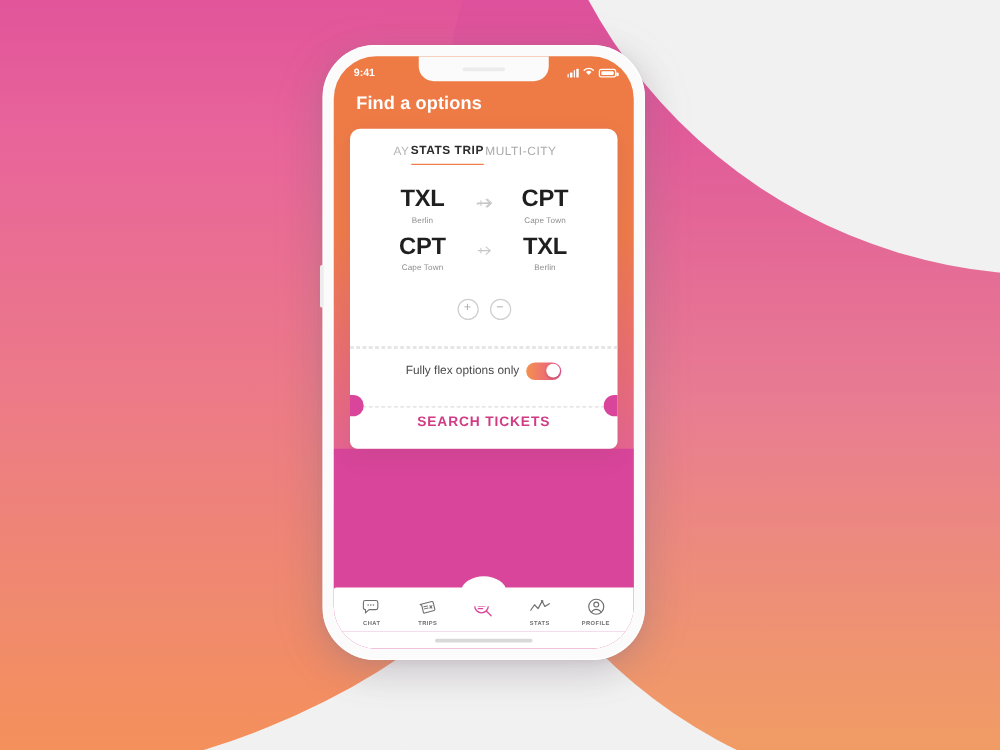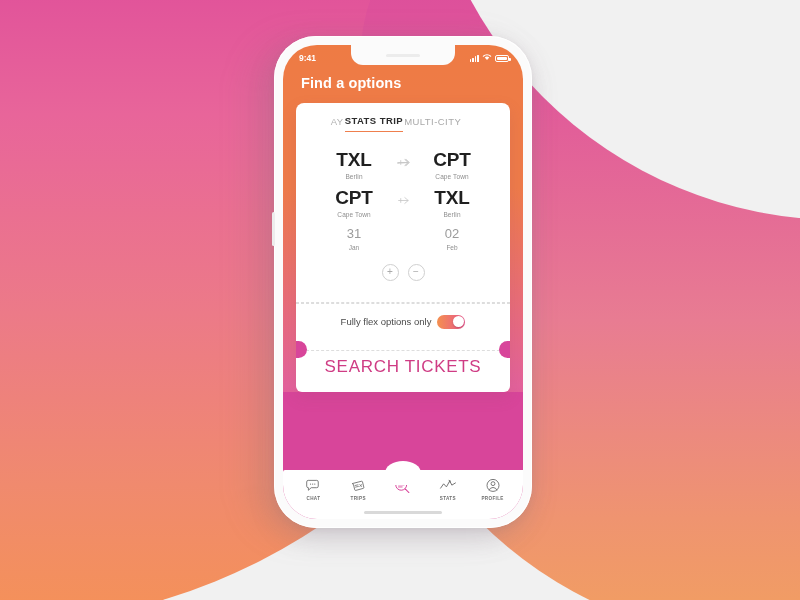--- a/index.html
+++ b/index.html
@@ -66,21 +66,20 @@
     position: absolute;
     left: 258px; top: 36px;
     width: 258px; height: 492px;
     background: #fbfbfb;
     border-radius: 42px;
     box-shadow: 0 10px 26px rgba(140,120,135,0.22),
                 0 2px 6px rgba(140,120,135,0.12),
                 inset 0 0 0 1px rgba(255,255,255,0.9);
     padding: 9px;
     box-sizing: border-box;
-    margin-left: 16px;
   }
   .phone-btn {
     position: absolute;
     left: -2px; top: 176px;
     width: 3px; height: 34px;
     background: #ededed;
     border-radius: 2px;
   }
   .screen {
     position: relative;
@@ -326,22 +325,22 @@
   }
   .notch-l { left: 0; border-radius: 0 9px 9px 0; }
   .notch-r { right: 0; border-radius: 9px 0 0 9px; }
 
   .search-area {
     position: relative;
     padding: 9px 0 11px;
   }
   .search-btn {
     text-align: center;
-    font-size: 17px;
-    font-weight: normal;
+    font-size: 11px;
+    font-weight: bold;
     letter-spacing: .7px;
     color: #cf3c84;
     padding: 6px 0 4px;
   }
 
   
   .pink-band {
     flex: 1;
     background: linear-gradient(180deg,#d8459a 0%, #d3form 100%);
     background: #d8459a;
@@ -472,31 +471,20 @@
                 <svg width="13" height="13" viewBox="0 0 16 16">
                     <path d="M2 8 L13.6 8 M9.6 4.4 L13.8 8 L9.6 11.6 M4.6 5.6 L4.6 10.4" stroke="#c6c6c6" stroke-width="1" fill="none" stroke-linecap="round"></path>
                   </svg>
               </div>
               <div class="rt-col">
                 <div class="rt-code">TXL</div>
                 <div class="rt-city">Berlin</div>
               </div>
             </div>
 
-            <div class="dates-row">
-              <div class="dt-col">
-                <div class="dt-num">31</div>
-                <div class="dt-mon">Jan</div>
-              </div>
-              <div class="dt-col spacer"></div>
-              <div class="dt-col">
-                <div class="dt-num">02</div>
-                <div class="dt-mon">Feb</div>
-              </div>
-            </div>
 
             <div class="pm-row">
               <div class="circ-btn">+</div>
               <div class="circ-btn">−</div>
             </div>
           </div>
 
           <div class="dashed"></div>
 
 

